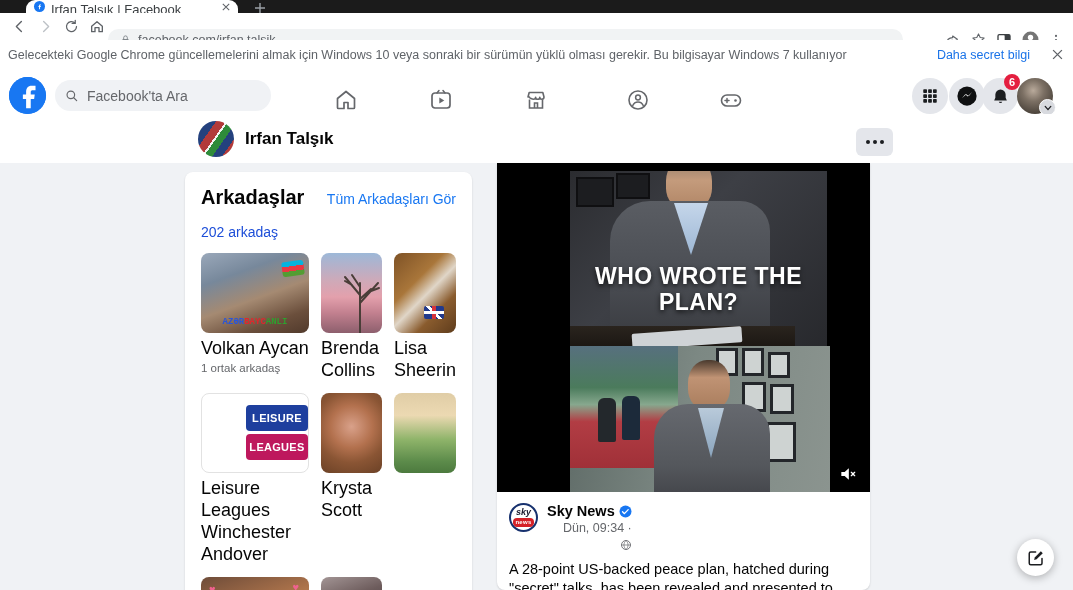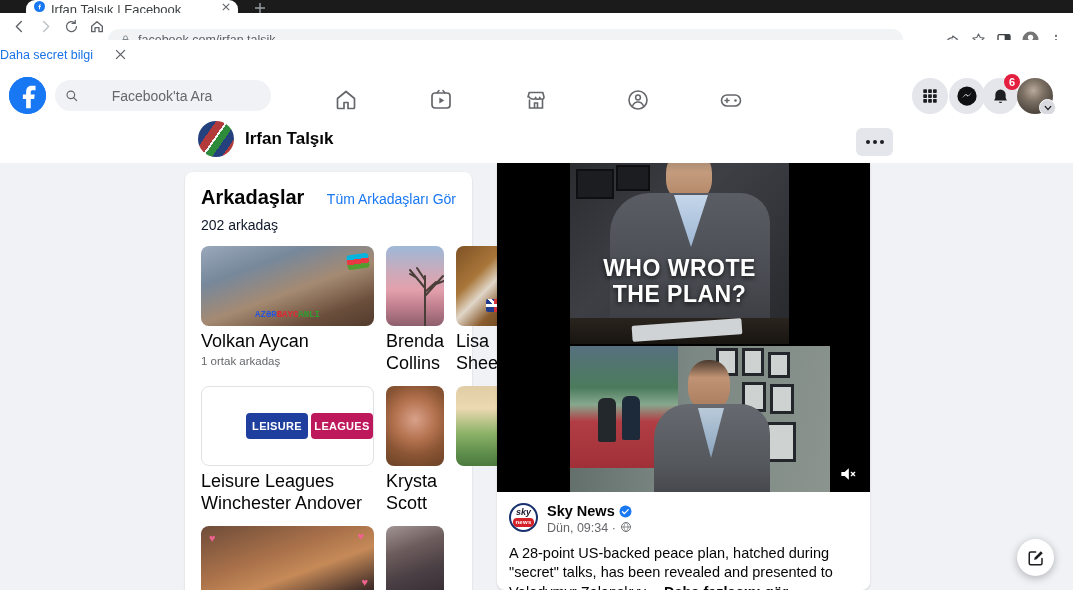--- a/index.html
+++ b/index.html
@@ -37,21 +37,21 @@
   .notif-close{margin-right:10px;}
 
   
   .fbheader{position:absolute;left:0;top:69px;width:1073px;height:45px;background:#fff;
        border-bottom:1px solid #dddfe2;box-shadow:0 1px 2px rgba(0,0,0,.05);}
   .fb-logo{position:absolute;left:9px;top:77px;width:37px;height:37px;border-radius:50%;
        background:#1877f2;display:flex;align-items:center;justify-content:center;}
   .fb-search{position:absolute;left:55px;top:80px;width:216px;height:31px;border-radius:16px;
        background:#f0f2f5;display:flex;align-items:center;gap:6px;padding:0 10px;box-sizing:border-box;}
   .fb-search input{border:none;background:transparent;outline:none;font-size:14px;color:#65676b;
-       font-family:"Liberation Sans",sans-serif;width:150px;text-align:center;}
+       font-family:"Liberation Sans",sans-serif;width:150px;}
   .fb-search input::placeholder{color:#65676b;opacity:1;}
   .navicon{position:absolute;top:88px;width:26px;height:26px;}
   .fb-circle{position:absolute;top:78px;width:36px;height:36px;border-radius:50%;background:#e4e6eb;
        display:flex;align-items:center;justify-content:center;}
   .badge{position:absolute;left:22px;top:-4px;min-width:16px;height:16px;border-radius:9px;
        background:#e41e3f;color:#fff;font-size:11px;font-weight:bold;display:flex;
        align-items:center;justify-content:center;padding:0 3px;box-sizing:border-box;}
   .fb-avatar{position:absolute;left:1017px;top:78px;width:36px;height:36px;border-radius:50%;
        background:radial-gradient(circle at 45% 35%,#b9aa9b 0%,#7c7064 35%,#4c443c 75%,#2e2a26 100%);}
   .fb-avatar .chev{position:absolute;right:-3px;bottom:-2px;width:15px;height:15px;border-radius:50%;
@@ -68,58 +68,58 @@
 
   
   .main-bg{position:absolute;left:0;top:163px;width:1073px;height:427px;background:#f0f2f5;}
 
   
   .friends-card{position:absolute;left:185px;top:172px;width:287px;height:500px;background:#fff;
        border-radius:8px;box-shadow:0 1px 2px rgba(0,0,0,.15);padding:14px 16px;box-sizing:border-box;}
   .fr-head{display:flex;justify-content:space-between;align-items:baseline;}
   .fr-title{font-size:20px;font-weight:bold;color:#050505;}
   .fr-seeall{font-size:14px;color:#1877f2;cursor:pointer;white-space:nowrap;}
-  .fr-sub{font-size:14px;color:#0f172a;margin-top:8px;}
+  .fr-sub{font-size:14px;color:#1d4ed8;margin-top:15px;}
   .fr-grid{margin-top:13px;display:grid;grid-template-columns:repeat(3,1fr);column-gap:12px;row-gap:11px;}
   .fr-cell{cursor:pointer;}
   .photo{width:100%;height:80px;border-radius:8px;position:relative;overflow:hidden;}
   .fr-name{font-size:18px;color:#050505;margin-top:5px;line-height:1.22;}
   .fr-mutual{font-size:11.5px;color:#65676b;margin-top:2px;}
 
   
   .p0{background:linear-gradient(160deg,#9aa8ba 0%,#77889b 28%,#a58a72 55%,#6b4f3c 80%,#513a2c 100%);}
   .az-flag{position:absolute;right:5px;top:8px;width:22px;height:15px;border-radius:3px;
        background:linear-gradient(180deg,#00b5e2 0 33%,#ef3340 33% 66%,#509e2f 66% 100%);
        transform:rotate(-8deg);opacity:.95;}
   .az-text{position:absolute;left:0;right:0;bottom:6px;text-align:center;font-size:9px;font-weight:bold;
        letter-spacing:0;white-space:nowrap;font-family:Liberation Mono, monospace;}
   .p1{background:linear-gradient(180deg,#9db8d8 0%,#cfa9b8 35%,#e3a0ac 55%,#c2808f 75%,#8d5f6d 100%);}
   .p2{background:linear-gradient(180deg,#6fa8d8 0%,#a9c9e2 32%,#e7dcc9 52%,#cdb693 72%,#7e98b8 100%);}
   .p3{background:linear-gradient(135deg,#7e5226 0%,#a9763a 35%,#e0d6c8 52%,#8a5c2e 72%,#5e3c1c 100%);}
   .uj{position:absolute;left:30px;bottom:14px;width:20px;height:13px;border-radius:2px;
        background:linear-gradient(0deg,transparent 38%,#fff 38% 62%,transparent 62%),
                   linear-gradient(90deg,transparent 40%,#d6323a 40% 60%,transparent 60%),
                   linear-gradient(45deg,transparent 44%,#fff 44% 56%,transparent 56%),#223a8c;}
-  .p4{background:#fff;border:1px solid #e2e2e2;box-sizing:border-box;display:flex;flex-direction:row;
+  .p4{background:#fff;border:1px solid #e2e2e2;box-sizing:border-box;display:flex;flex-direction:column;
       align-items:center;justify-content:center;gap:3px;padding-left:44px;}
   .ll-box{width:62px;height:26px;border-radius:4px;display:flex;align-items:center;justify-content:center;
       color:#fff;font-weight:bold;font-size:11px;letter-spacing:.3px;}
   .ll-top{background:#1e3f9e;}
   .ll-bot{background:#be185d;}
   .p5{background:radial-gradient(circle at 50% 42%,#d9a18a 0%,#b3714e 38%,#8a5534 65%,#6b4126 100%);}
   .p6{background:linear-gradient(180deg,#e0cda6 0%,#ecd9b2 28%,#8fb46a 58%,#5d8c4b 85%,#4c7a3e 100%);}
   .p7{background:linear-gradient(160deg,#6e4c39 0%,#a9714a 38%,#c68a58 58%,#46312a 85%,#2c1f1a 100%);}
   .heart{position:absolute;color:#f0628f;font-size:11px;}
   .p8{background:linear-gradient(160deg,#a39595 0%,#6d5c5c 30%,#4a3f44 58%,#2e262b 100%);}
 
   
   .video-card{position:absolute;left:497px;top:163px;width:373px;height:427px;background:#fff;
        box-shadow:0 1px 2px rgba(0,0,0,.15);border-radius:0 0 8px 8px;}
   .video{position:absolute;left:0;top:0;width:373px;height:329px;background:#000;overflow:hidden;cursor:pointer;}
-  .frame-top{position:absolute;left:73px;top:0;width:219px;height:181px;overflow:hidden;
+  .frame-top{position:absolute;left:73px;top:8px;width:257px;height:181px;overflow:hidden;
        background:linear-gradient(135deg,#2b2c30 0%,#3d3f45 40%,#27282c 100%);}
   .ft-pic{position:absolute;background:#1c1d20;border:2px solid #0f0f11;}
   .ft-head{position:absolute;left:96px;top:-14px;width:46px;height:52px;border-radius:46% 46% 40% 40%;
        background:linear-gradient(180deg,#8d7b6a 0%,#c49b7c 45%,#b08565 100%);}
   .ft-body{position:absolute;left:40px;top:30px;width:160px;height:130px;border-radius:40px 30px 0 0;
        background:linear-gradient(180deg,#5a5d63 0%,#4a4d53 60%,#3c3e43 100%);}
   .ft-shirt{position:absolute;left:104px;top:32px;width:34px;height:52px;
        background:linear-gradient(180deg,#c5d6ea 0%,#9db7d4 100%);clip-path:polygon(0 0,100% 0,50% 100%);}
   .ft-desk{position:absolute;left:0;bottom:0;width:225px;height:26px;background:linear-gradient(180deg,#2a241e,#181410);}
   .ft-paper{position:absolute;left:62px;bottom:6px;width:110px;height:16px;background:#cfd3d6;
@@ -147,21 +147,21 @@
   .post{position:absolute;left:0;top:329px;width:373px;padding:11px 12px;box-sizing:border-box;}
   .post-head{display:flex;gap:9px;}
   .sky-logo{width:29px;height:29px;border-radius:50%;background:#fff;border:2px solid #17316e;
        box-sizing:border-box;position:relative;overflow:hidden;flex:0 0 auto;cursor:pointer;}
   .sky-word{position:absolute;left:0;right:0;top:3px;text-align:center;font-size:9px;font-weight:bold;
        font-style:italic;color:#1a1a2e;line-height:1;}
   .news-band{position:absolute;left:2px;right:2px;bottom:3px;height:9px;border-radius:4px;background:#d42027;
        color:#fff;font-size:6px;font-weight:bold;text-align:center;line-height:9px;letter-spacing:.3px;}
   .post-author-row{display:flex;align-items:center;gap:4px;}
   .post-author{font-size:14.5px;font-weight:bold;color:#050505;cursor:pointer;}
-  .post-meta{font-size:12.5px;color:#65676b;margin-top:2px;display:flex;align-items:flex-start;gap:4px;}
+  .post-meta{font-size:12.5px;color:#65676b;margin-top:2px;display:flex;align-items:flex-end;gap:4px;flex-direction:column;}
   .post-text{margin-top:9px;font-size:14.5px;color:#050505;line-height:1.33;width:352px;}
   .see-more{font-weight:bold;cursor:pointer;}
 
   
   .compose{position:absolute;left:1017px;top:539px;width:37px;height:37px;border-radius:50%;background:#fff;
        box-shadow:0 2px 8px rgba(0,0,0,.28);display:flex;align-items:center;justify-content:center;cursor:pointer;}
 </style>
 </head>
 <body>
 
@@ -242,20 +242,21 @@
       <svg width="14" height="14" viewBox="0 0 24 24">
           <circle cx="12" cy="5" r="1.8" fill="#5f6368"></circle>
           <circle cx="12" cy="12" r="1.8" fill="#5f6368"></circle>
           <circle cx="12" cy="19" r="1.8" fill="#5f6368"></circle>
         </svg>
     </span>
   </div>
 </div>
 
 <div class="notif">
+  <span class="notif-text">Gelecekteki Google Chrome güncellemelerini almak için Windows 10 veya sonraki bir sürümün yüklü olması gerekir. Bu bilgisayar Windows 7 kullanıyor</span>
   <span class="notif-link">Daha secret bilgi</span>
   <span class="notif-close">
     <svg width="11" height="11" viewBox="0 0 10 10">
         <path d="M1 1l8 8M9 1L1 9" stroke="#5f6368" stroke-width="1.2"></path>
       </svg>
   </span>
 </div>
 
 <div class="fbheader"></div>
 <div class="fb-logo">

